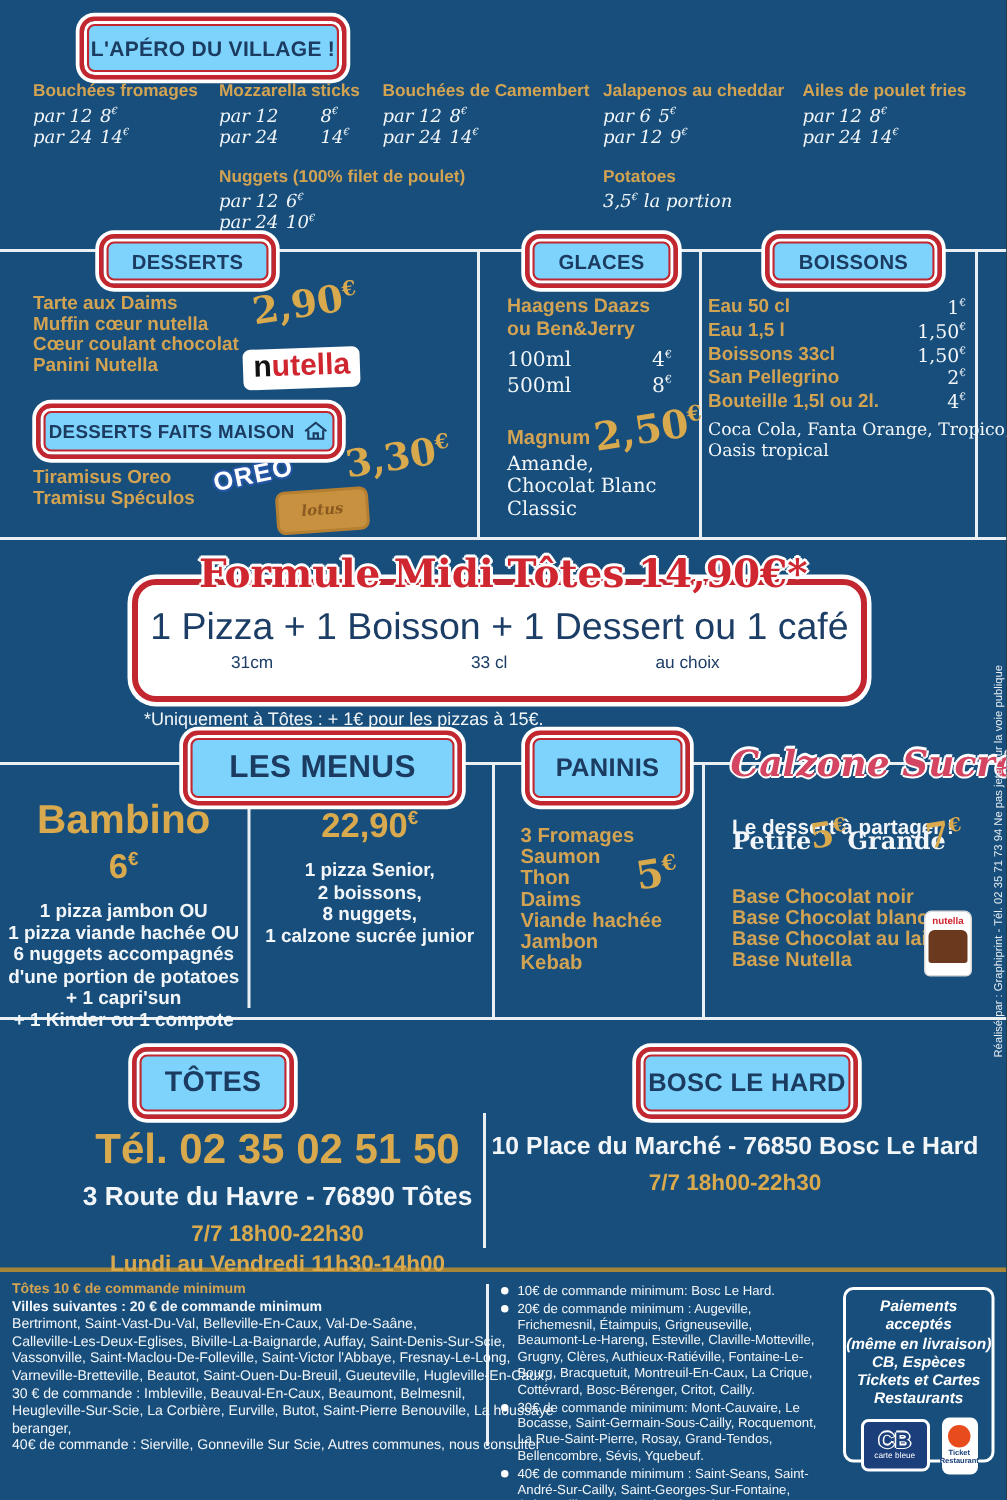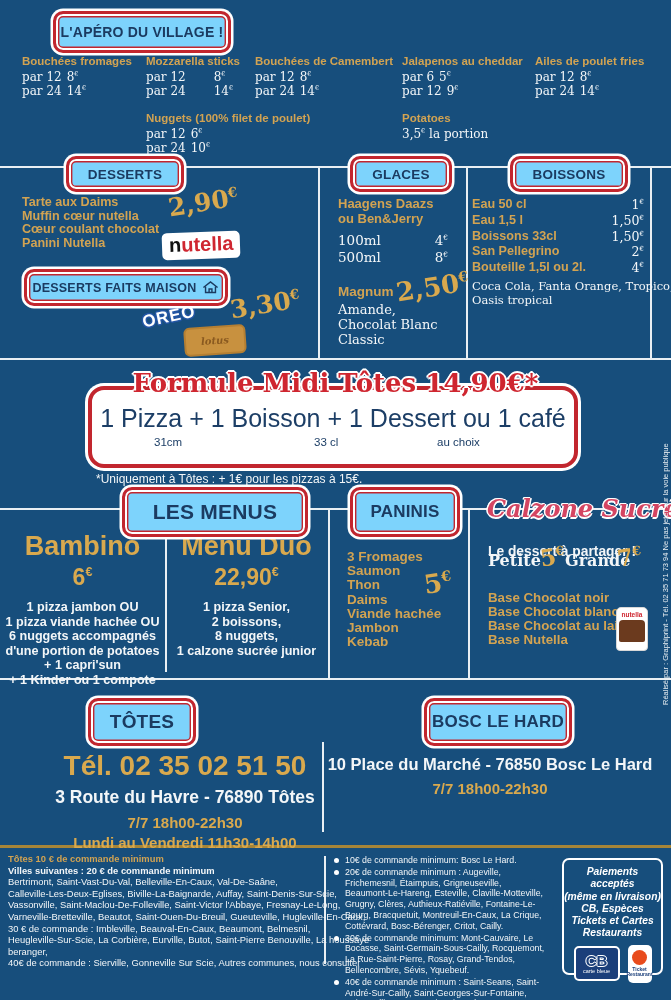--- a/index.html
+++ b/index.html
@@ -17,21 +17,21 @@
         box-shadow:0 0 0 2.5px #fff, inset 0 0 0 2px #fff, inset 0 0 0 3.4px var(--red);
         color:var(--navy);font-weight:bold;display:flex;align-items:center;justify-content:center;
         text-align:center;letter-spacing:.2px;z-index:5;gap:6px;}
   sup{font-size:55%;vertical-align:super;line-height:0;}
   .goldname{position:absolute;color:var(--gold);font-weight:bold;}
   .whiteline{color:var(--wt);font-family:"DejaVu Serif",serif;}
   .bigprice{position:absolute;color:var(--gold2);font-weight:bold;
             font-family:"DejaVu Serif",serif;transform:rotate(-9deg);white-space:nowrap;}
   .apero-item{position:absolute;width:130px;}
   .apero-item .nm{color:var(--gold);font-weight:bold;font-size:11.5px;margin-bottom:3px;white-space:nowrap;}
-  .apero-item .ln{font-size:12px;display:flex;gap:5px;}
+  .apero-item .ln{font-size:12px;display:flex;gap:5px;font-style:italic;}
   .apero-item.wide .ln{gap:28px;}
   .list{position:absolute;}
   .list div{white-space:nowrap;}
   .gold-list div{color:var(--gold);font-weight:bold;}
   .flexrow{display:flex;justify-content:space-between;}
   .menu-block{position:absolute;text-align:center;}
   .menu-block .mname{color:var(--gold2);font-weight:bold;font-size:27px;line-height:1;}
   .menu-block .mprice{color:var(--gold2);font-weight:bold;font-size:23px;margin:4px 0 9px;}
   .menu-block .mlines div{color:var(--wt);font-size:12.6px;line-height:14.6px;font-weight:bold;white-space:nowrap;}
   .contact{position:absolute;text-align:center;}
@@ -188,20 +188,24 @@
   <div class="bigprice" style="left:168px;top:188px;font-size:25px;">2,90<sup>€</sup></div>
   <div class="nutella-logo" style="left:162px;top:232px;">
     <span class="n1">n</span><span class="n2">utella</span>
   </div>
   <div class="pill" style="left:24px;top:269px;width:198px;height:31px;font-size:12.5px;">
     <span>DESSERTS FAITS MAISON</span>
     <svg class="house-ic" viewBox="0 0 24 20">
       <path d="M2 10 L12 2 L22 10 M5 9 V17 H19 V9 M10 17 V12 H14 V17" fill="none" stroke="#1b3b61" stroke-width="2"></path>
     </svg>
   </div>
+  <div class="list gold-list" id="maison-items" style="left:22px;top:311px;font-size:12.6px;line-height:14px;">
+      <div>Tiramisus Oreo</div>
+      <div>Tramisu Spéculos</div>
+    </div>
   <div class="oreo-logo" style="left:142px;top:307px;">OREO</div>
   <div class="bigprice" style="left:230px;top:290px;font-size:25px;">3,30<sup>€</sup></div>
   <div class="cookie" style="left:184px;top:326px;">lotus</div>
 
   <div class="pill" style="left:350px;top:156px;width:96px;height:30px;font-size:13.5px;">GLACES</div>
   <div class="list gold-list" style="left:338px;top:197px;font-size:13px;line-height:14.5px;">
     <div>Haagens Daazs</div>
     <div>ou Ben&amp;Jerry</div>
   </div>
   <div class="list" id="glaces-sizes" style="left:338px;top:232px;font-size:13.5px;line-height:17px;width:110px;">
@@ -266,21 +270,20 @@
       <div class="mlines">
         <div>1 pizza jambon OU</div>
         <div>1 pizza viande hachée OU</div>
         <div>6 nuggets accompagnés</div>
         <div>d'une portion de potatoes</div>
         <div>+ 1 capri'sun</div>
         <div>+ 1 Kinder ou 1 compote</div>
       </div>
     </div>
   <div class="menu-block" id="menu-duo" style="left:165px;top:533px;width:163px;">
-      <div class="mname">Menu Duo</div>
       <div class="mprice">22,90<sup>€</sup></div>
       <div class="mlines">
         <div>1 pizza Senior,</div>
         <div>2 boissons,</div>
         <div>8 nuggets,</div>
         <div>1 calzone sucrée junior</div>
       </div>
     </div>
 
   <div class="pill" style="left:350px;top:487px;width:104px;height:44px;font-size:17px;">PANINIS</div>

